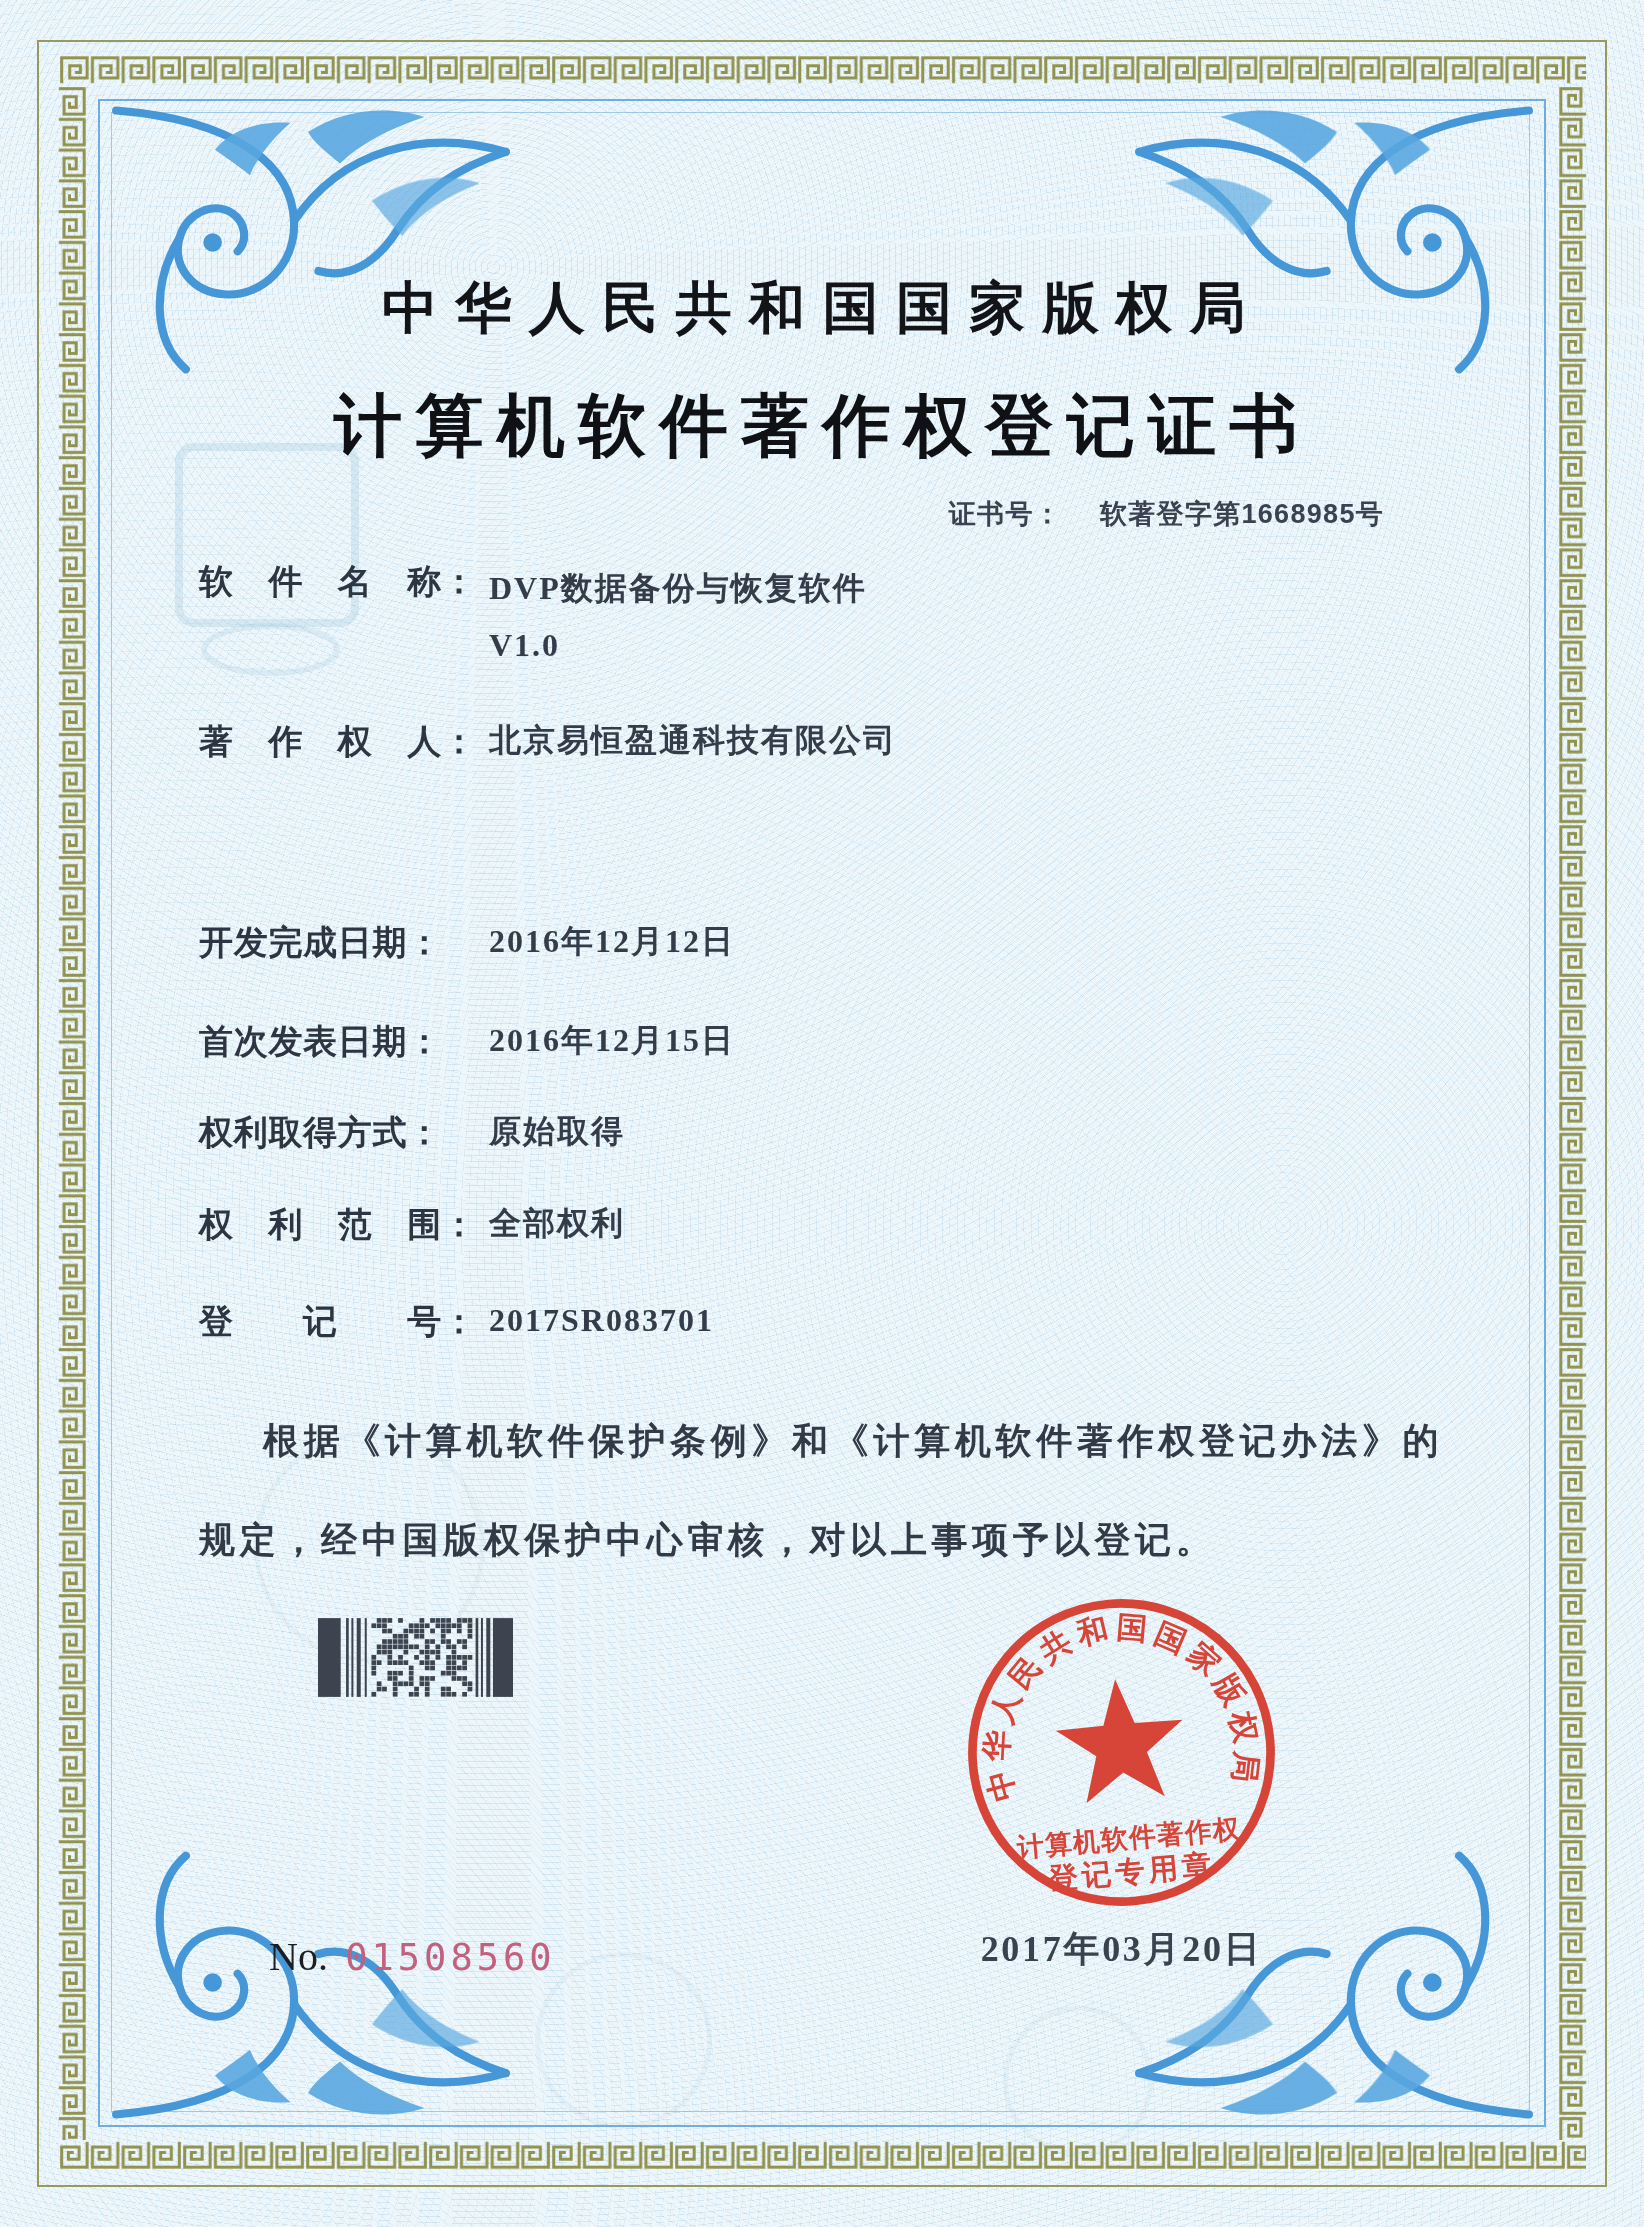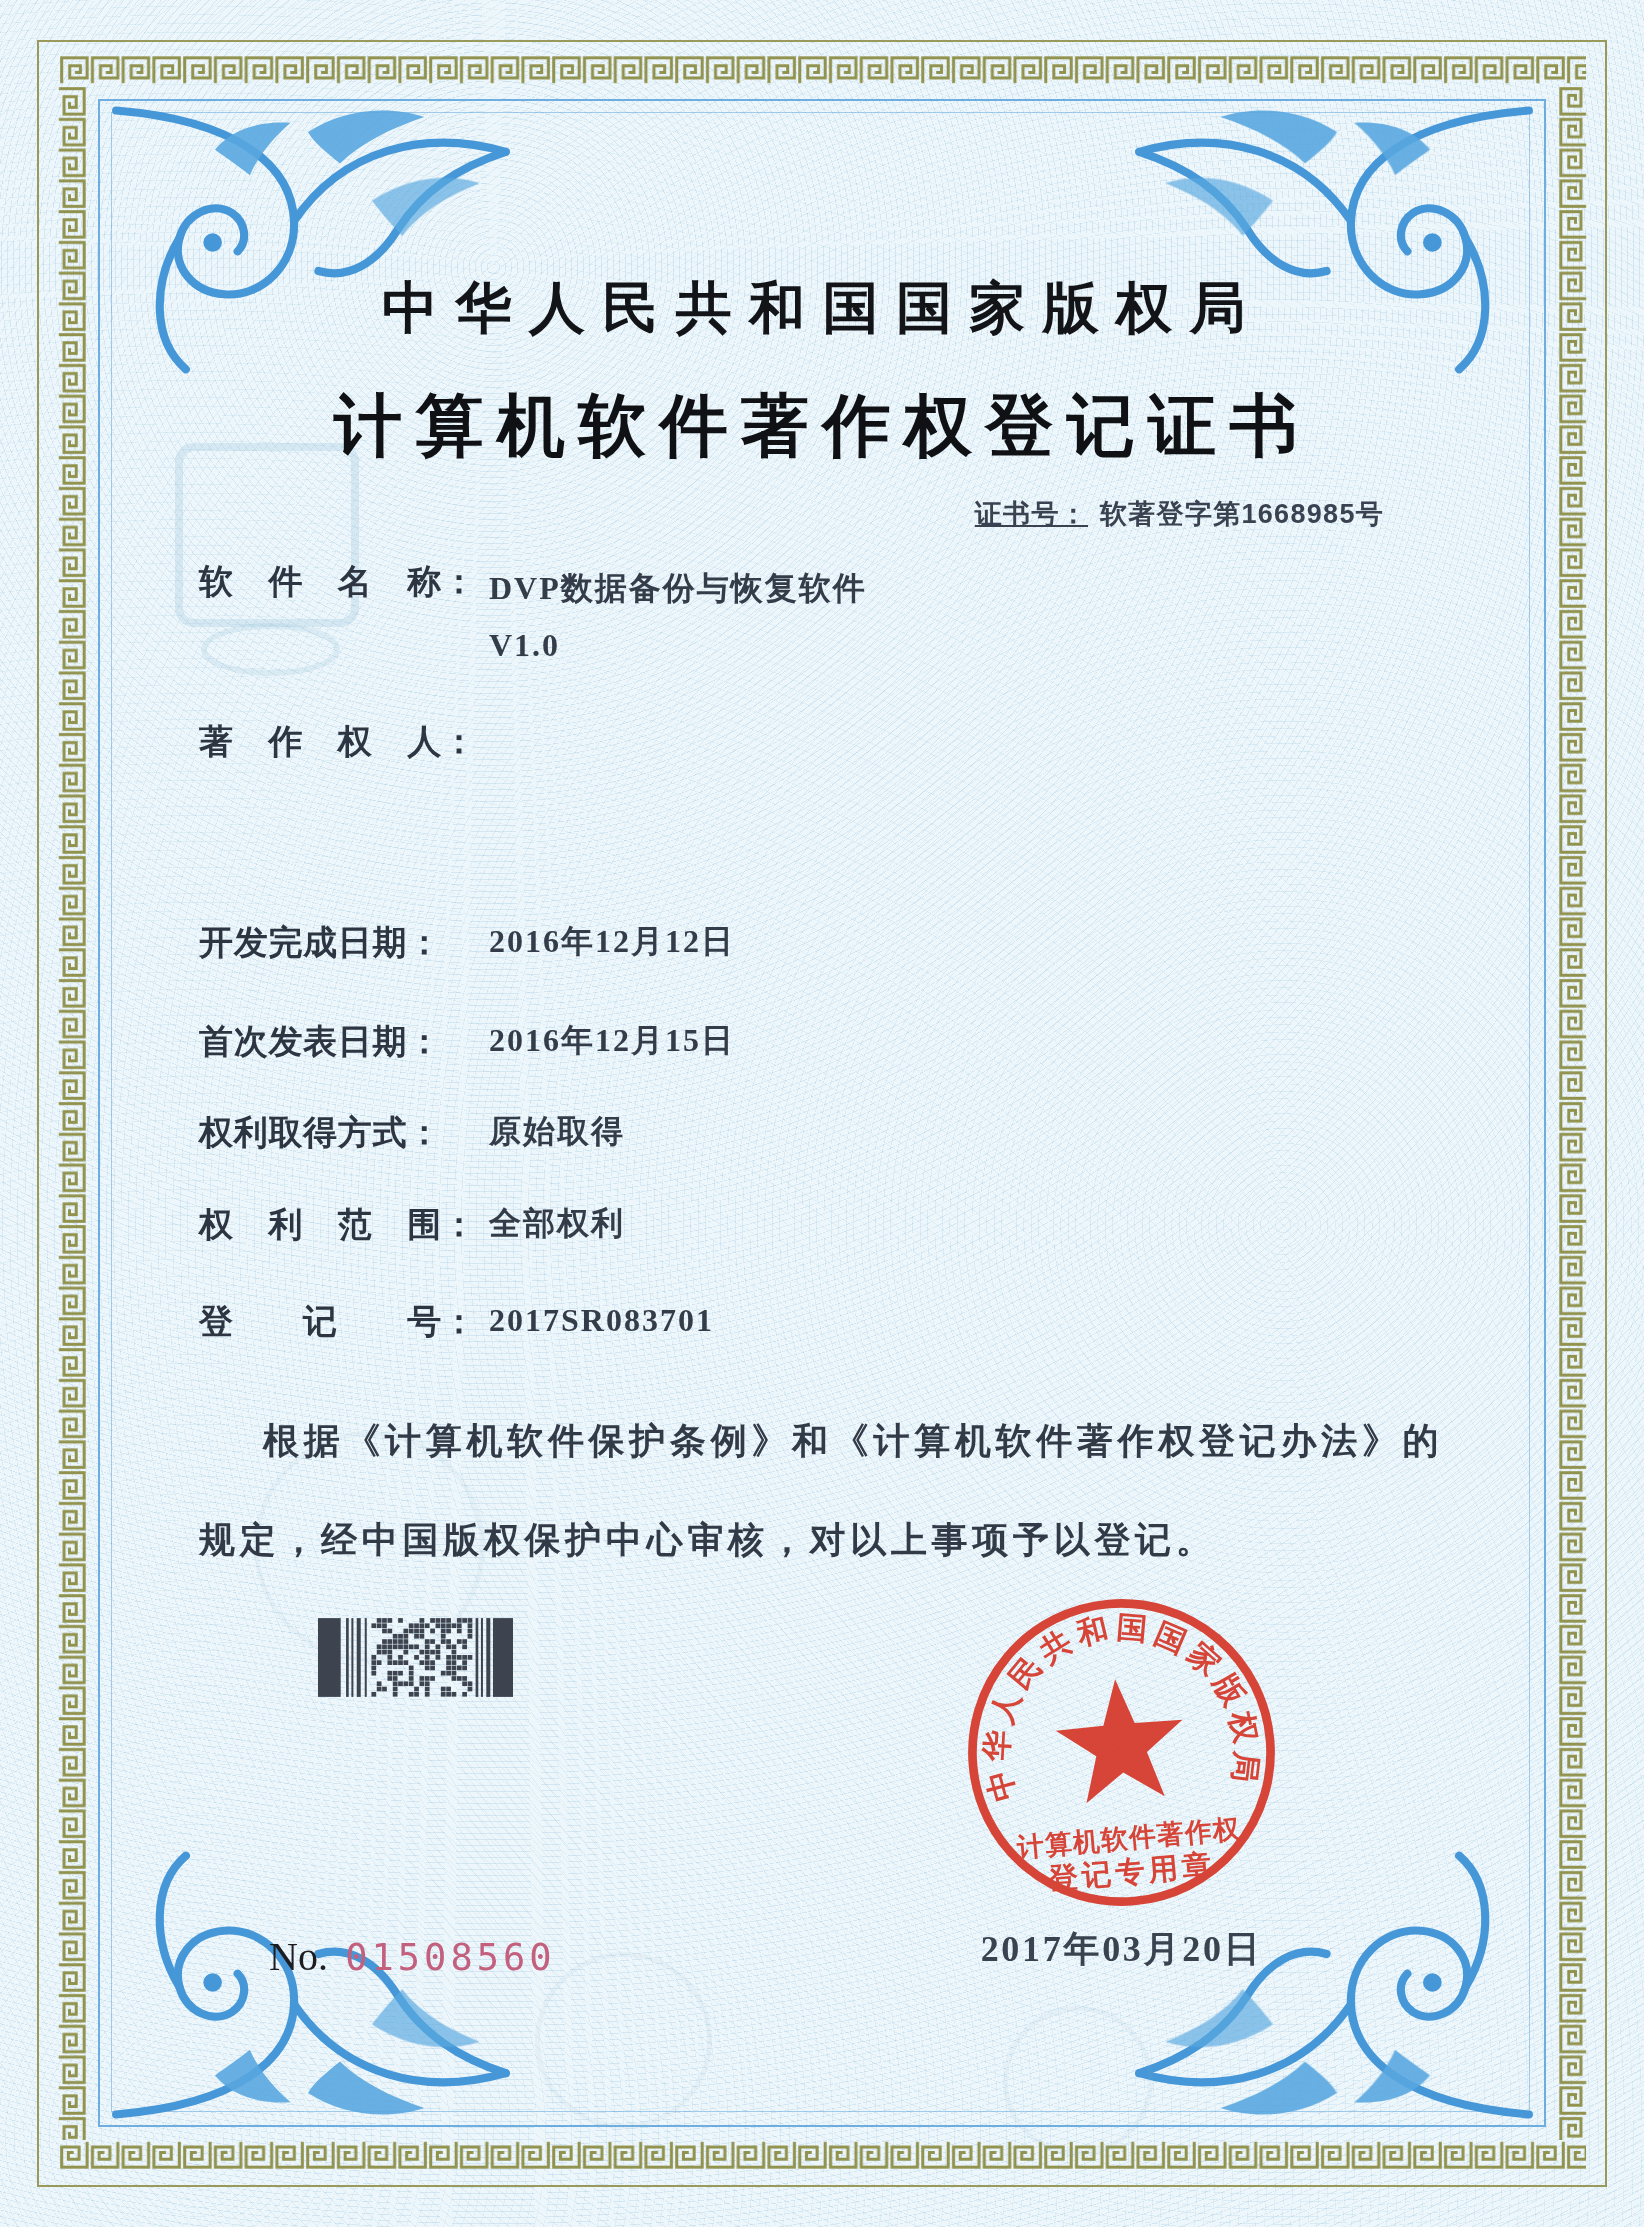--- a/index.html
+++ b/index.html
@@ -29,21 +29,21 @@
   
   .emboss{left:175px;top:443px;width:168px;height:168px;border:8px solid rgba(150,195,220,.26);border-radius:18.7px;}
   .emboss2{left:201px;top:623px;width:127px;height:41px;border:6.7px solid rgba(150,195,220,.20);border-radius:50%;}
   .ghost-ring{border:5.3px solid rgba(130,180,210,.08);border-radius:50%;}
   
   .title{left:0;right:0;top:271px;text-align:center;font-family:"Liberation Serif","DejaVu Serif",serif;
          font-size:56px;font-weight:800;letter-spacing:17.4px;color:#121418;}
   .subtitle{left:0;right:0;top:381px;text-align:center;font-family:"Liberation Serif","DejaVu Serif",serif;
          font-size:68px;font-weight:800;letter-spacing:13.4px;color:#0f1114;}
   .certno{top:496px;right:261px;font-size:27px;font-weight:700;color:#3a4150;letter-spacing:1.3px;}
-  .certno .sp{margin-right:12px;text-decoration:underline;}
+  .certno .sp{margin-right:38px;}
   .frow{left:199px;display:flex;align-items:flex-start;color:#2d3542;}
   .frow .lab{width:290px;flex-shrink:0;font-size:34px;font-weight:700;letter-spacing:0.7px;}
   .frow .val{font-size:32px;font-weight:600;letter-spacing:2px;color:#343c4a;
              font-family:"Liberation Serif","DejaVu Serif",serif;line-height:1.78;}
   .frow .val .l2{display:block;}
   .r1{top:560px;}.r2{top:720px;}.r3{top:921px;}.r4{top:1020px;}
   .r5{top:1111px;}.r6{top:1203px;}.r7{top:1300px;}
   .frow .lab, .frow .val{line-height:1.25;}
   .r1 .val{line-height:1.78;}
   .stmt{left:199px;width:1277px;font-size:36px;font-weight:600;letter-spacing:4.7px;color:#323a47;}
@@ -146,20 +146,21 @@
   <div class="abs certno">
     <span class="sp">证书号：</span><span>软著登字第1668985号</span>
   </div>
 
   <div class="abs frow r1">
     <span class="lab">软　件　名　称：</span>
     <span class="val"><span>DVP数据备份与恢复软件</span><span class="l2">V1.0</span></span>
   </div>
   <div class="abs frow r2">
     <span class="lab">著　作　权　人：</span>
+    <span class="val">北京易恒盈通科技有限公司</span>
   </div>
   <div class="abs frow r3">
     <span class="lab">开发完成日期：</span>
     <span class="val">2016年12月12日</span>
   </div>
   <div class="abs frow r4">
     <span class="lab">首次发表日期：</span>
     <span class="val">2016年12月15日</span>
   </div>
   <div class="abs frow r5">

